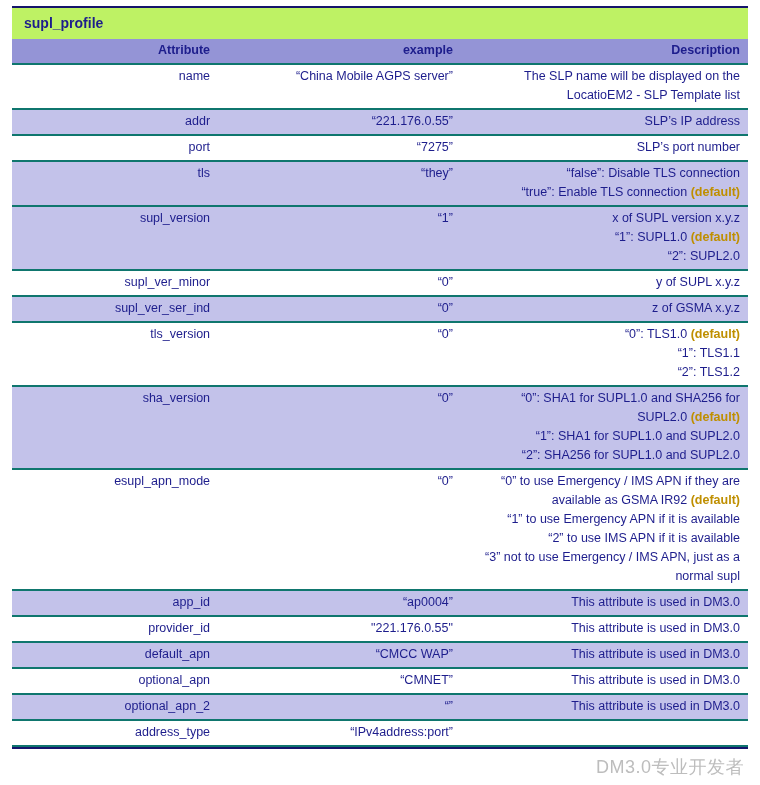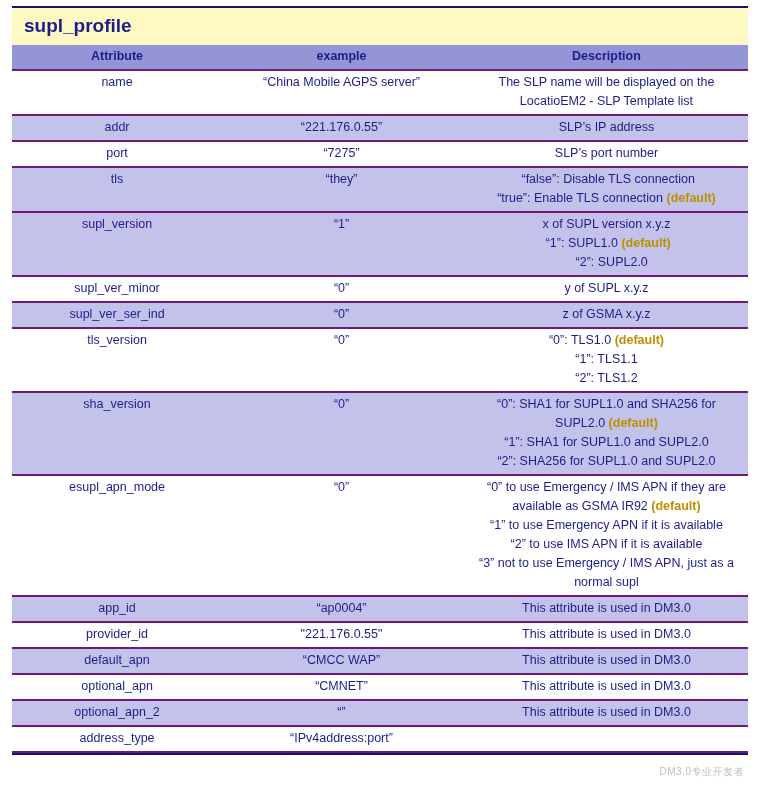--- a/index.html
+++ b/index.html
@@ -14,45 +14,45 @@
   body{font-family:"Liberation Sans", sans-serif; color:var(--ink);}
   .page{
     width:760px;height:785px;position:relative;
     padding:6px 12px 0 12px;overflow:hidden;background:#fff;
   }
   .doc-table-wrap{
     border-top:2px solid #15156b;
     border-bottom:2px solid #15156b;
   }
   .table-title{
-    font-size:19px;font-weight:bold;color:var(--ink);
-    padding:7px 8px 8px 12px;background:#fef9c3;
+    font-size:14px;font-weight:bold;color:var(--ink);
+    padding:7px 8px 8px 12px;background:#bef264;
   }
   table.doc-table{
     width:100%;border-collapse:collapse;table-layout:fixed;
   }
   col.c-attr{width:28%;}
   col.c-ex{width:33%;}
   col.c-desc{width:39%;}
   th,td{
-    vertical-align:top;text-align:center;
+    vertical-align:top;text-align:right;
     padding:2px 8px 3px 12px;
     font-size:12.5px;line-height:19px;color:var(--ink);
-    border-bottom:2px solid #701a75;
+    border-bottom:2px solid #0f766e;
   }
   thead th{
     background:var(--header-bg);
     font-weight:bold;
   }
   tr.shaded td{background:var(--shade-bg);}
   .desc-line{white-space:pre-wrap;}
   .default-tag{color:var(--gold);font-weight:bold;}
   .watermark{
     position:absolute;right:16px;bottom:6px;
-    color:var(--wm);font-size:10px;letter-spacing:0.5px;
+    color:var(--wm);font-size:18px;letter-spacing:0.5px;
     pointer-events:none;
   }
 </style>
 </head>
 <body>
 
 <div class="page">
   <div class="doc-table-wrap">
     <div class="table-title">supl_profile</div>
     <table class="doc-table">

